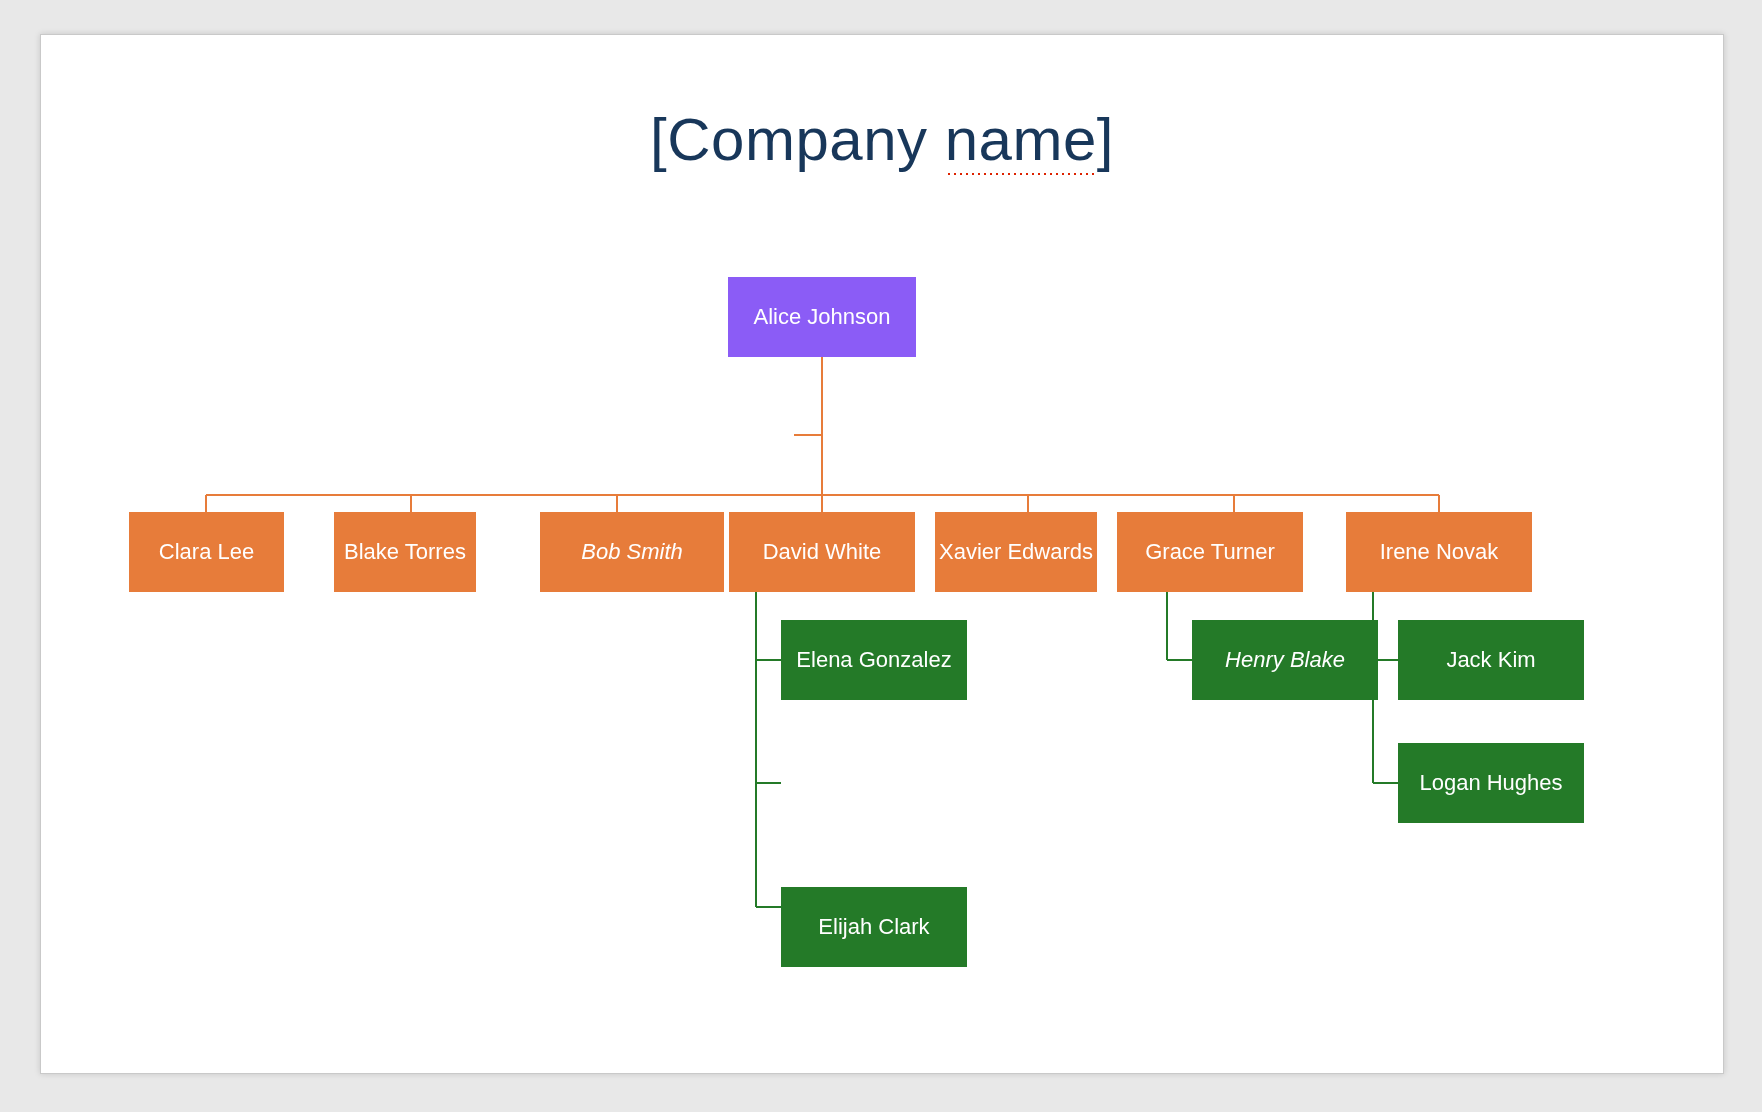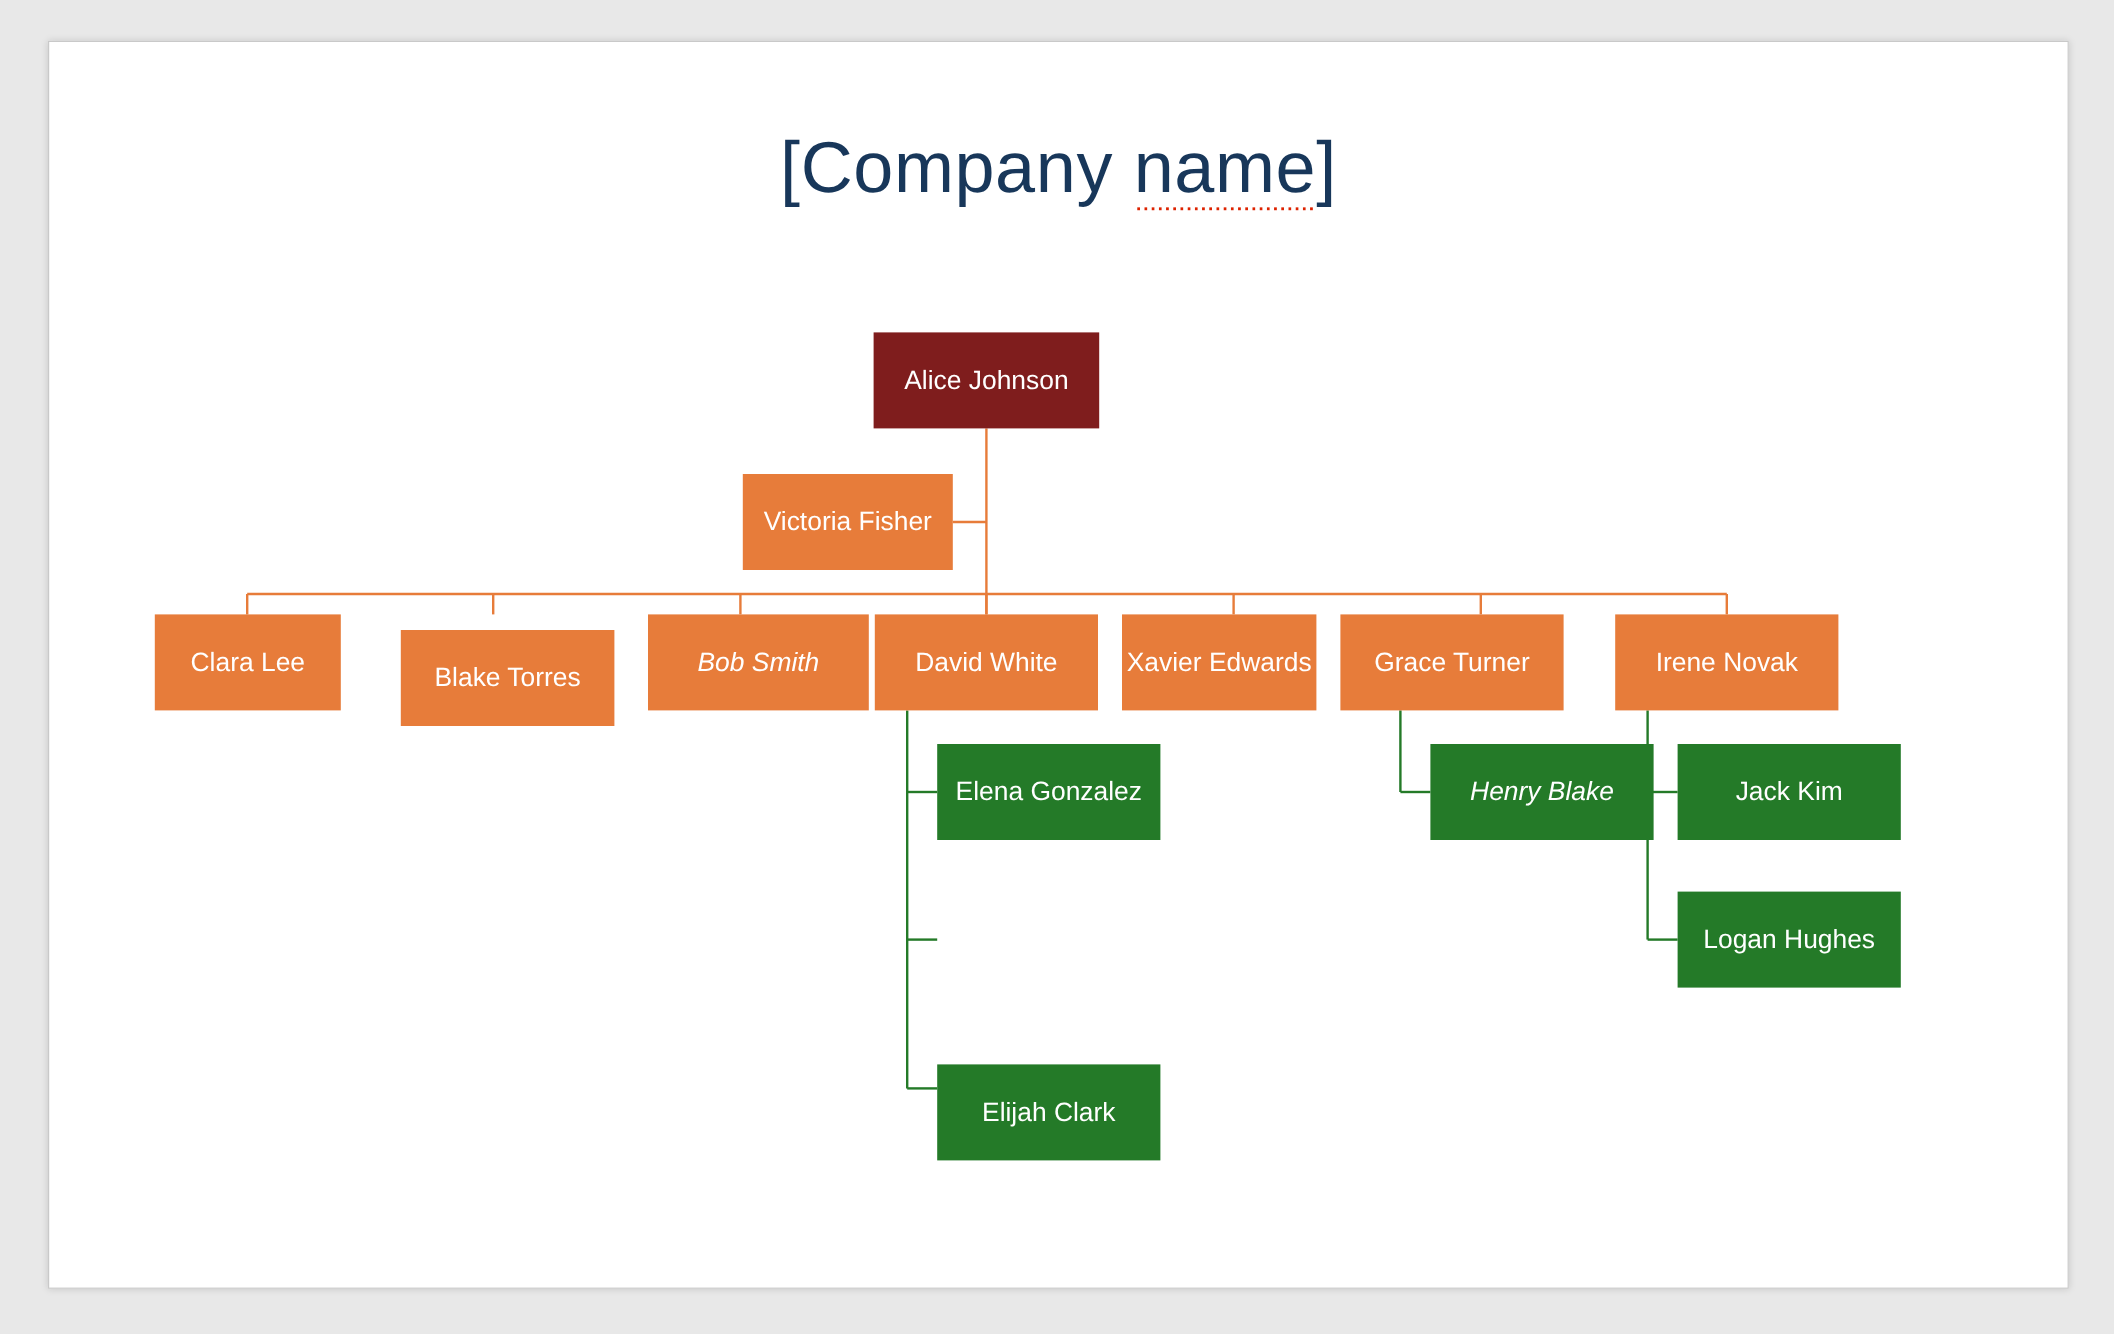--- a/index.html
+++ b/index.html
@@ -30,21 +30,21 @@
     position:absolute;
     color:#fff;
     font-size:22px;
     display:flex;align-items:center;justify-content:center;
     height:80px;
     box-sizing:border-box;
     padding:0 10px;
     text-align:center;
     white-space:nowrap;
   }
-  .c-top{background:#7f1d1d;align-items:center;}
+  .c-top{background:#8b5cf6;align-items:center;}
   .c-mid{background:#e77c3a;}
   .c-leaf{background:#247a28;}
   svg.connectors{position:absolute;left:0;top:0;width:100%;height:100%;pointer-events:none;}
   svg.connectors line{stroke:#e77c3a;stroke-width:2;}
   svg.connectors line.green{stroke:#247a28;}
 </style>
 </head>
 <body>
 
 <div class="stage">
@@ -80,28 +80,25 @@
 
       <line class="green" x1="1332" y1="557" x2="1332" y2="748"></line>
       <line class="green" x1="1332" y1="625" x2="1357" y2="625"></line>
       <line class="green" x1="1332" y1="748" x2="1357" y2="748"></line>
     </svg>
 
     <div class="box c-top" style="left:687px;top:242px;width:188px;">
       <span>Alice Johnson</span>
     </div>
 
-    <div class="box c-mid" style="left:578px;top:360px;width:175px;">
-      <span>Victoria Fisher</span>
-    </div>
 
     <div class="box c-mid" style="left:88px;top:477px;width:155px;">
         <span>Clara Lee</span>
       </div>
-    <div class="box c-mid" style="left:293px;top:477px;width:178px;margin-top:13px;">
+    <div class="box c-mid" style="left:293px;top:477px;width:142px;">
         <span>Blake Torres</span>
       </div>
     <div class="box c-mid" style="left:499px;top:477px;width:184px;font-style:italic;">
         <span>Bob Smith</span>
       </div>
     <div class="box c-mid" style="left:688px;top:477px;width:186px;">
         <span>David White</span>
       </div>
     <div class="box c-mid" style="left:894px;top:477px;width:162px;">
         <span>Xavier Edwards</span>

